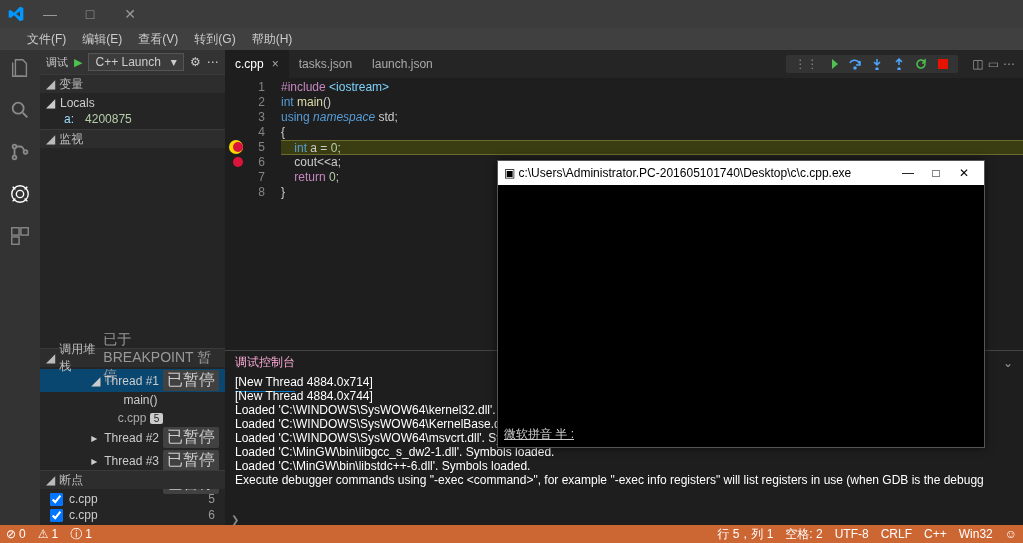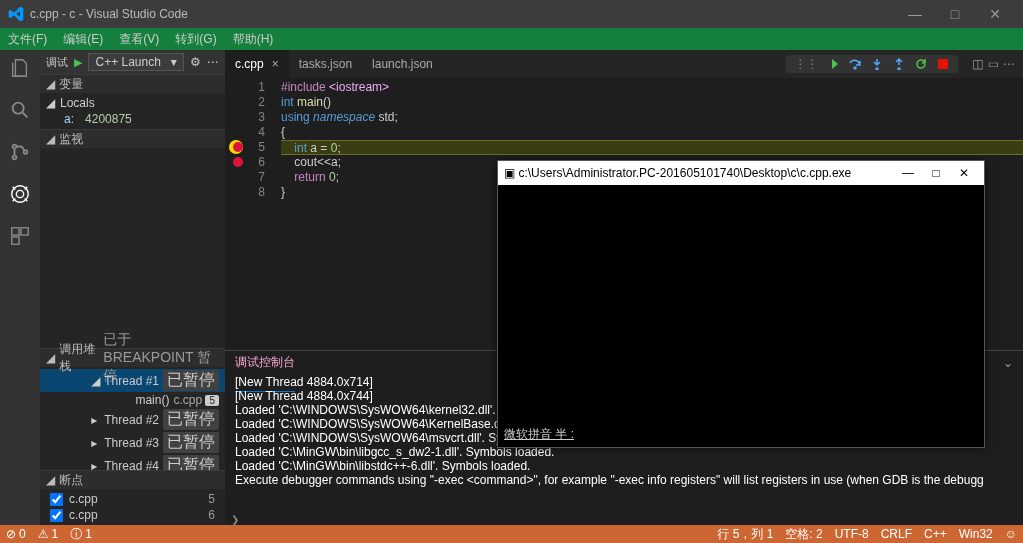--- a/index.html
+++ b/index.html
@@ -1,21 +1,21 @@
 <!DOCTYPE html>
 <html><head>
 <meta charset="utf-8">
 <style>
 * { margin:0; padding:0; box-sizing:border-box; font-family:"Segoe UI",Arial,sans-serif; font-size:12px; }
 body { background:#1e1e1e; color:#ccc; width:1023px; height:543px; overflow:hidden; position:relative; }
 .titlebar { height:28px; background:#3c3c3c; display:flex; align-items:center; padding:0 8px; color:#bbb; }
 .titlebar .logo { width:16px; height:16px; margin-right:6px; }
 .titlebar .title { flex:1; font-size:12px; }
 .titlebar .winbtn { width:40px; text-align:center; color:#999; font-size:14px; }
-.menubar { height:22px; background:#15803d; display:flex; align-items:center; padding-left:0; }
+.menubar { height:22px; background:#404040; display:flex; align-items:center; padding-left:19px; }
 .menubar .item { padding:0 8px; color:#ccc; font-size:12px; }
 .main { display:flex; height:calc(100% - 28px - 22px - 18px); }
 .activitybar { width:40px; background:#333; display:flex; flex-direction:column; align-items:center; padding-top:6px; gap:18px; }
 .activitybar .icon { width:24px; height:24px; color:#8a8a8a; cursor:pointer; display:flex; align-items:center; justify-content:center; }
 .activitybar .icon.active { color:#fff; }
 .sidebar { width:185px; background:#252526; display:flex; flex-direction:column; }
 .debugbar { height:24px; background:#333; display:flex; align-items:center; padding:0 6px; gap:6px; }
 .debugbar .label { color:#ccc; font-size:11px; }
 .debugbar .play { color:#4ec14e; font-size:11px; }
 .debugbar .config { background:#3c3c3c; color:#ccc; padding:1px 6px; font-size:11px; border:1px solid #555; display:flex; align-items:center; gap:10px;}
@@ -44,21 +44,21 @@
 .dbgtoolbar .btn { width:14px; height:14px; display:flex; align-items:center; justify-content:center; cursor:pointer; }
 .code { flex:1; display:flex; position:relative; font-family:Consolas,monospace; font-size:13px; }
 .gutter { width:56px; background:#1e1e1e; text-align:right; color:#858585; padding-top:2px; }
 .gutter .ln { height:15px; padding-right:16px; position:relative; }
 .gutter .bp { position:absolute; right:38px; top:2px; width:10px; height:10px; border-radius:50%; }
 .gutter .bp.red { background:#dc143c; }
 .gutter .bp.yellow { background:#dc143c; box-shadow:-2px 0 0 2px #fdd700; }
 .codelines { flex:1; padding-top:2px; }
 .codelines .cl { height:15px; white-space:pre; }
 .cl.current { background:#3a3d12; border:1px solid #6b6b2d; border-left:none; border-right:none; }
-.kw { color:#c586c0; } .kw2{color:#569cd6;} .str{color:#f0abfc;} .fn{color:#dcdcaa;} .num{color:#b5cea8;}
+.kw { color:#c586c0; } .kw2{color:#569cd6;} .str{color:#7dd3fc;} .fn{color:#dcdcaa;} .num{color:#b5cea8;}
 .panel { height:175px; background:#1e1e1e; border-top:1px solid #444; display:flex; flex-direction:column; }
 .panel-tabs { height:24px; display:flex; align-items:center; padding:0 10px; gap:14px; font-size:11px; }
 .panel-tabs .pt { color:#f9a8d4; padding:20px 0; }
 .panel-tabs .pt.active { border-bottom:1px solid #007acc; }
 .panel-tabs .spacer{flex:1;}
 .console { flex:1; overflow:hidden; font-family:Consolas,monospace; font-size:12px; color:#ffffff; padding:0 10px; line-height:14px; }
 .console .ln1 { white-space:pre; }
 .statusbar { height:18px; background:#cc6633; color:#fff; display:flex; align-items:center; font-size:11px; }
 .statusbar .sb { padding:0 6px; display:flex; align-items:center; gap:3px; }
 .statusbar .spacer { flex:1; }
@@ -72,21 +72,20 @@
 .scrollhandle .arrow{color:#888;font-size:10px;}
 svg { display:block; }
 </style>
 </head>
 <body>
 
 <div class="titlebar">
   <svg class="logo" width="16" height="16" viewBox="0 0 24 24">
       <path fill="#0098ff" d="M23 3l-5-2-9 9-5-4-3 1v10l3 1 5-4 9 9 5-2V3zm-5 13l-6-4 6-4v8z"></path>
     </svg>
-  <span class="title">c.cpp - c - Visual Studio Code</span>
   <span class="winbtn">—</span>
   <span class="winbtn">□</span>
   <span class="winbtn">✕</span>
 </div>
 
 <div class="menubar" id="menubar">
     <span class="item">文件(F)</span>
     <span class="item">编辑(E)</span>
     <span class="item">查看(V)</span>
     <span class="item">转到(G)</span>
@@ -172,21 +171,21 @@
           <span>◢</span>
           <span>调用堆栈</span>
           <span class="spacer"></span>
           <span style="font-size:14px;color:#999">已于 BREAKPOINT 暂停</span>
         </div>
       <div class="section-body" id="callstack-body">
           <div class="tree-row hl">
             <span><span class="expand">◢</span> Thread #1</span>
             <span class="tag">已暂停</span>
           </div>
-          <div class="tree-row" style="padding-left: 22px;">
+          <div class="tree-row" style="padding-left: 22px; flex-direction: column;">
             <span>main()</span>
             <span><span style="color:#aaa">c.cpp</span> <span class="tagnum">5</span></span>
           </div>
           <div class="tree-row">
             <span><span class="expand">▸</span> Thread #2</span>
             <span class="tag">已暂停</span>
           </div>
           <div class="tree-row">
             <span><span class="expand">▸</span> Thread #3</span>
             <span class="tag">已暂停</span>

